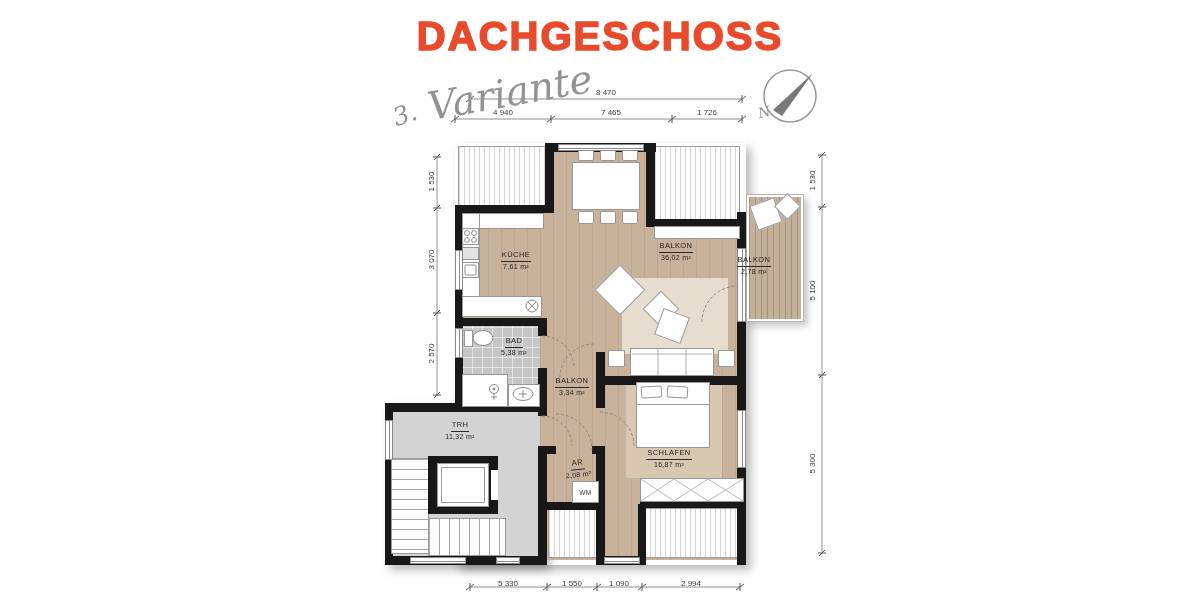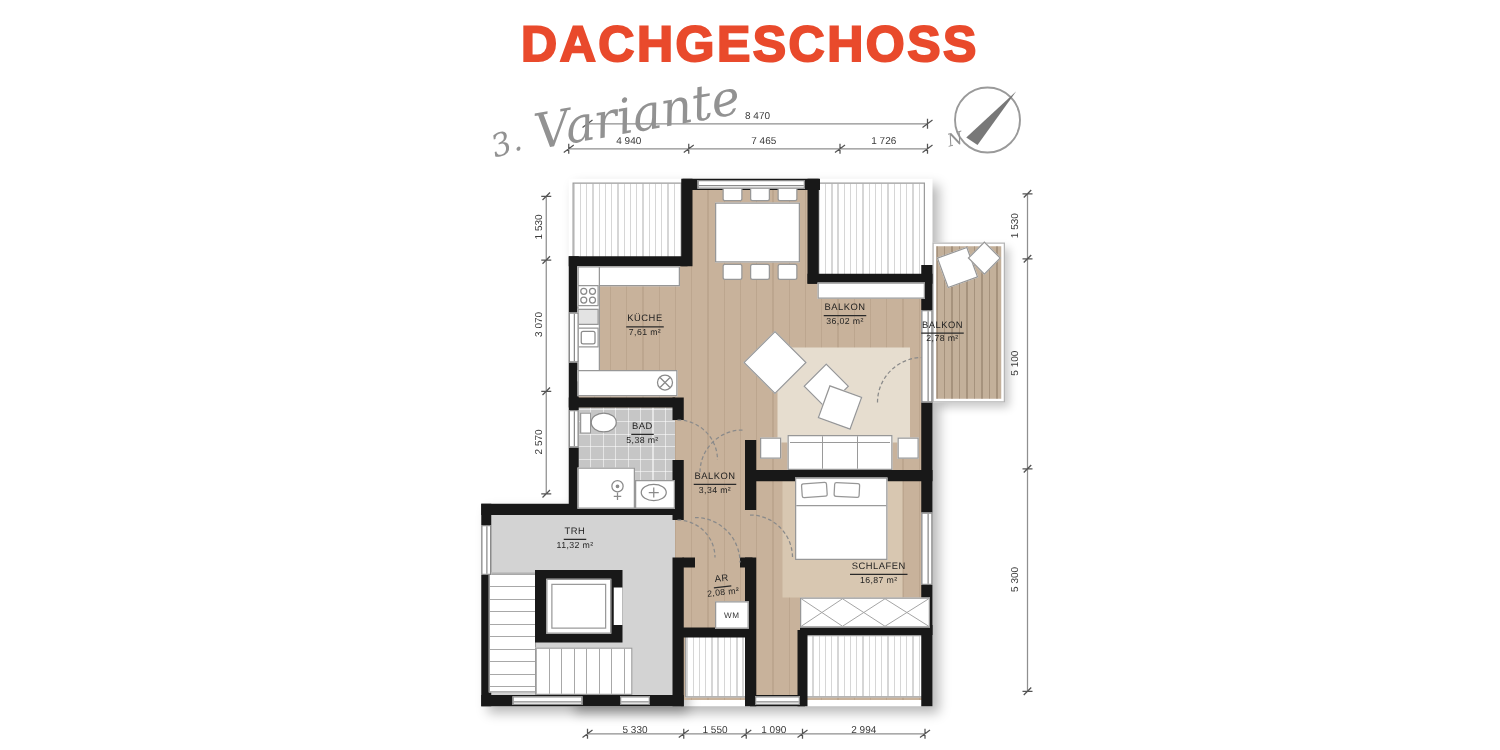--- a/index.html
+++ b/index.html
@@ -219,21 +219,21 @@
     <span class="ar">3,34 m²</span>
   </div>
   <div class="lbl" style="left:420px;top:420px;width:80px">
     <span class="nm">TRH</span>
     <span class="ar">11,32 m²</span>
   </div>
   <div class="lbl" style="left:548px;top:458px;width:60px;transform:rotate(-6deg)">
     <span class="nm">AR</span>
     <span class="ar">2,08 m²</span>
   </div>
-  <div class="lbl" style="left:663px;top:448px;width:80px">
+  <div class="lbl" style="left:629px;top:448px;width:80px">
     <span class="nm">SCHLAFEN</span>
     <span class="ar">16,87 m²</span>
   </div>
 
   <div class="dim" style="left:580px;top:88px">8 470</div>
   <div class="dim" style="left:477px;top:108px">4 940</div>
   <div class="dim" style="left:585px;top:108px">7 465</div>
   <div class="dim" style="left:681px;top:108px">1 726</div>
   <div class="dim v" style="left:405px;top:177px">1 530</div>
   <div class="dim v" style="left:405px;top:255px">3 070</div>

